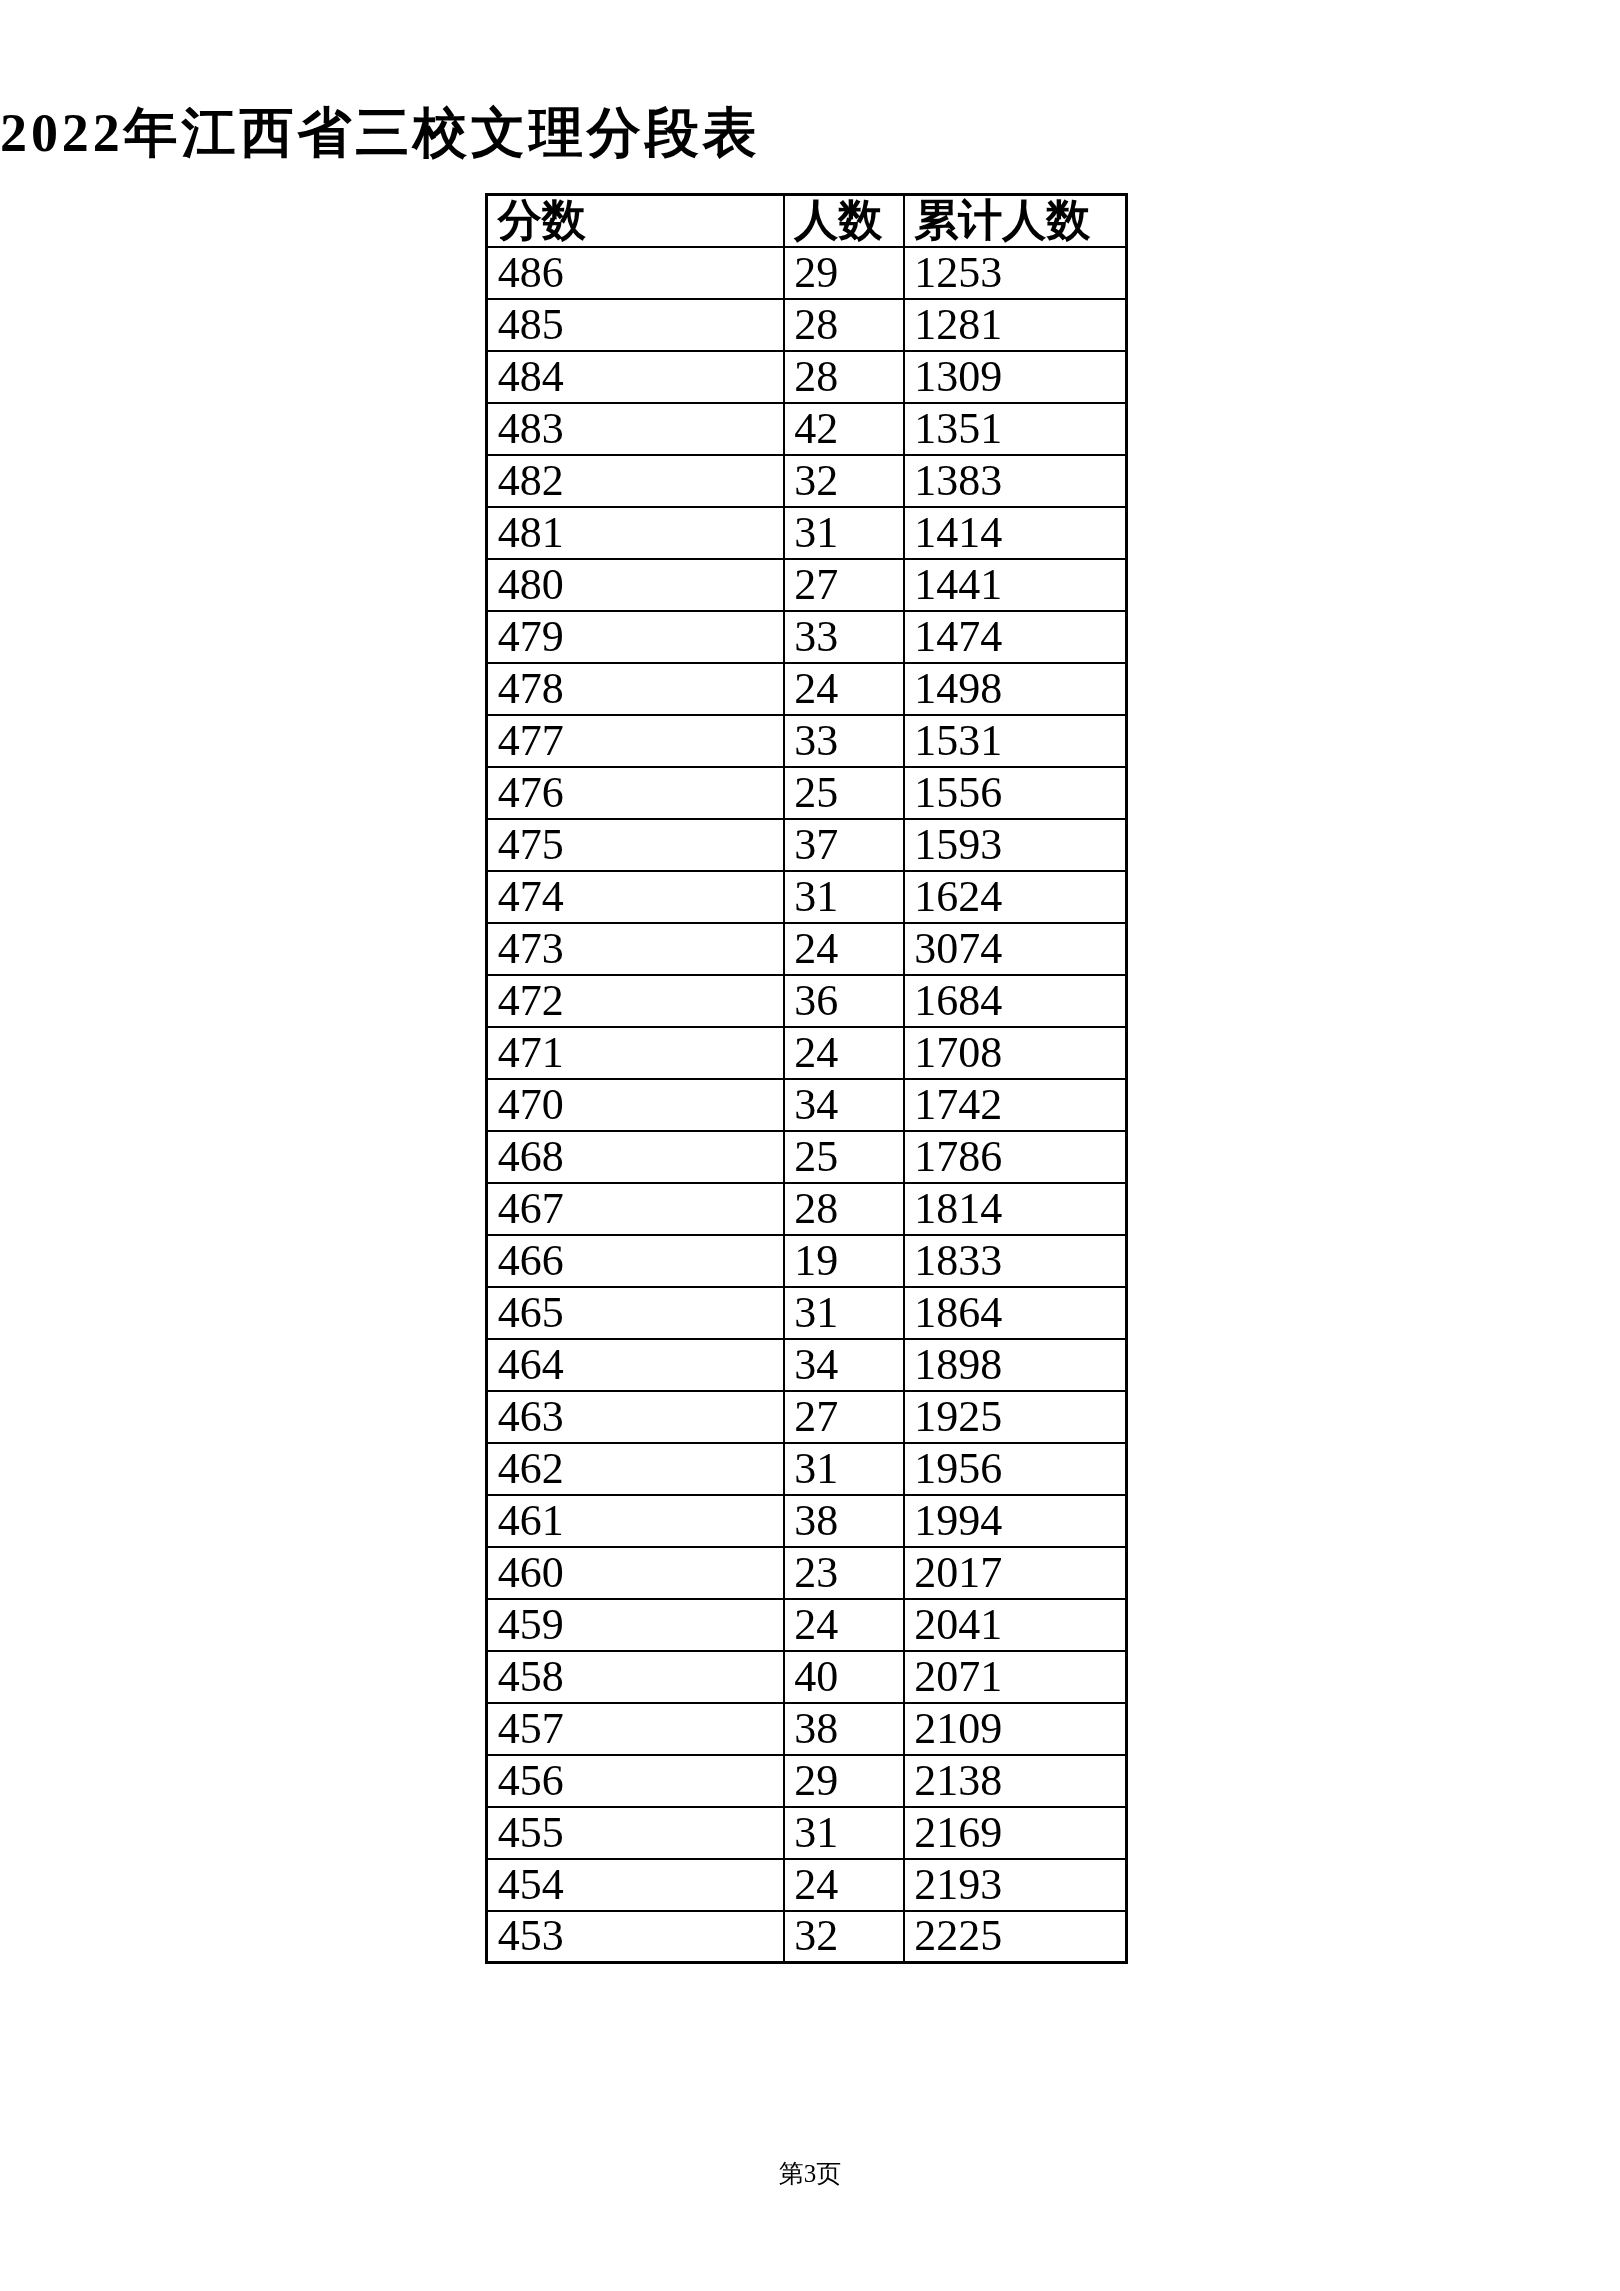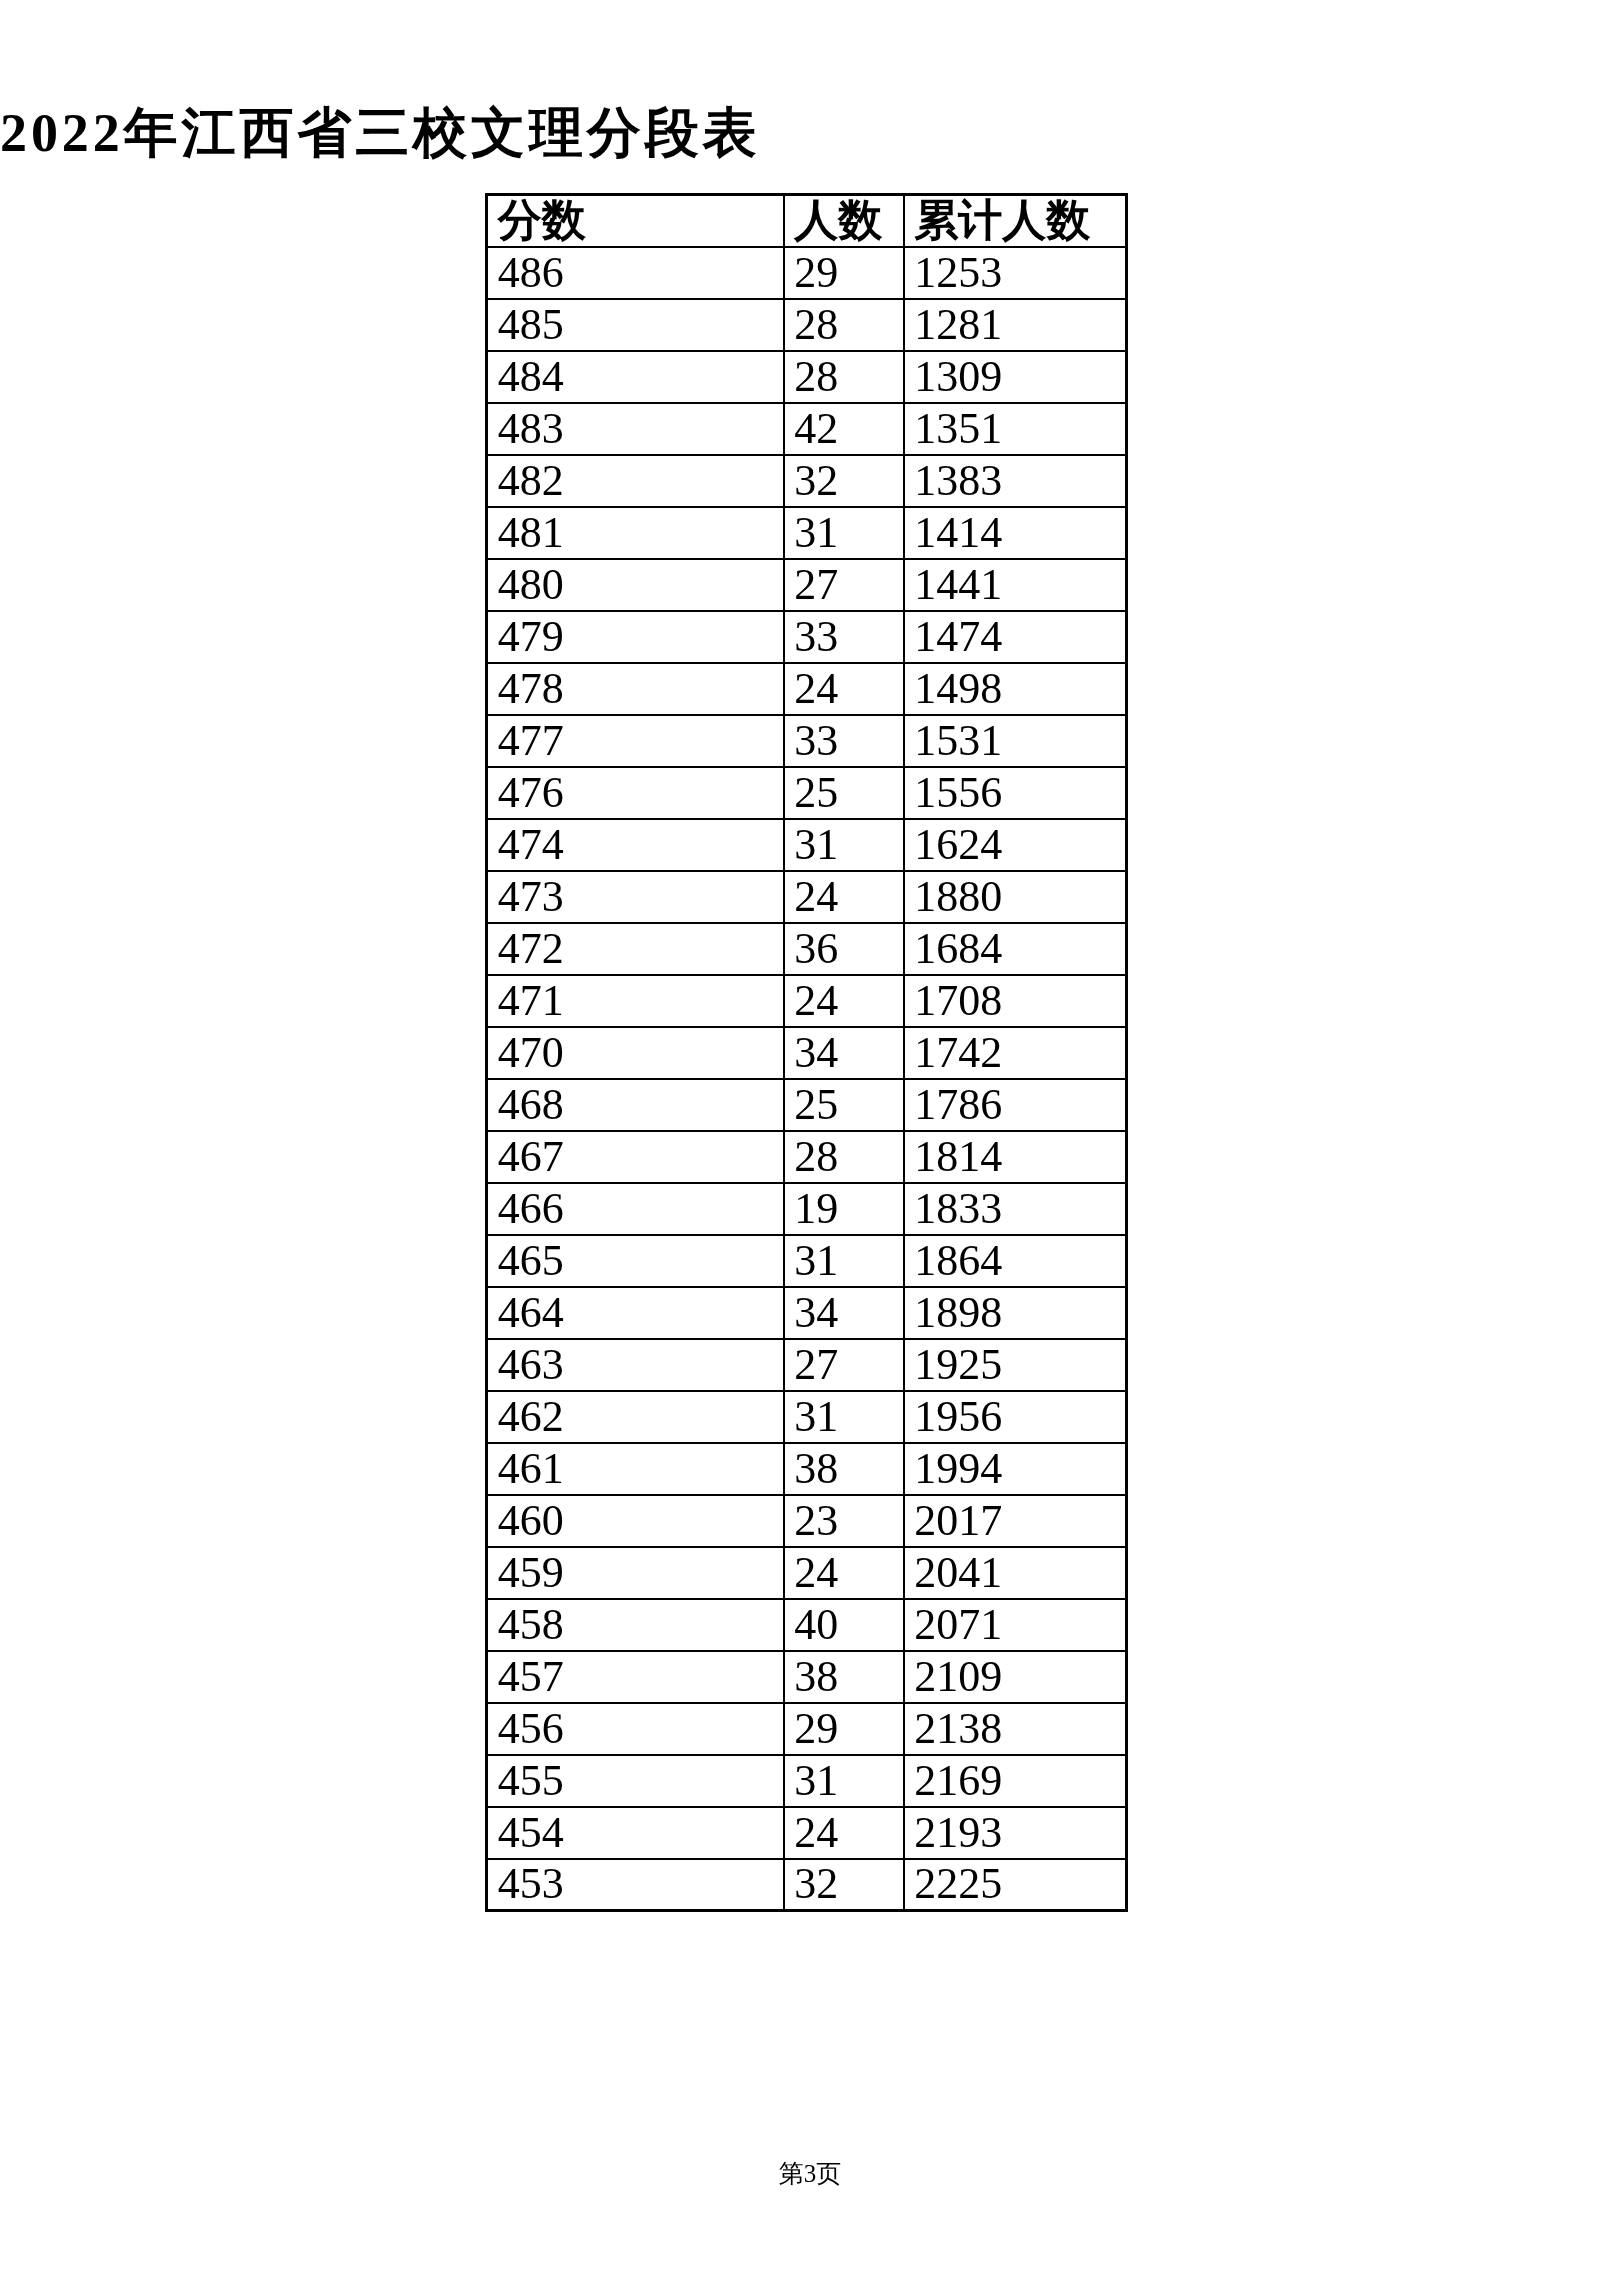--- a/index.html
+++ b/index.html
@@ -141,28 +141,33 @@
           <td>477</td>
           <td>33</td>
           <td>1531</td>
         </tr>
         <tr>
           <td>476</td>
           <td>25</td>
           <td>1556</td>
         </tr>
         <tr>
+          <td>475</td>
+          <td>37</td>
+          <td>1593</td>
+        </tr>
+        <tr>
           <td>474</td>
           <td>31</td>
           <td>1624</td>
         </tr>
         <tr>
           <td>473</td>
           <td>24</td>
-          <td>1880</td>
+          <td>3074</td>
         </tr>
         <tr>
           <td>472</td>
           <td>36</td>
           <td>1684</td>
         </tr>
         <tr>
           <td>471</td>
           <td>24</td>
           <td>1708</td>

